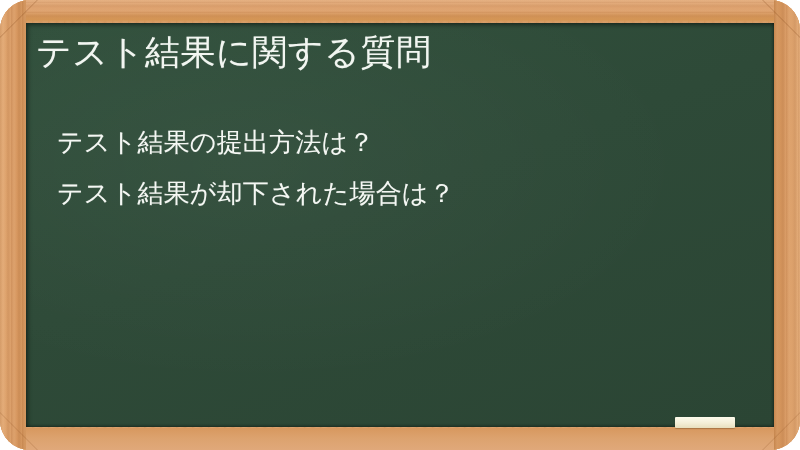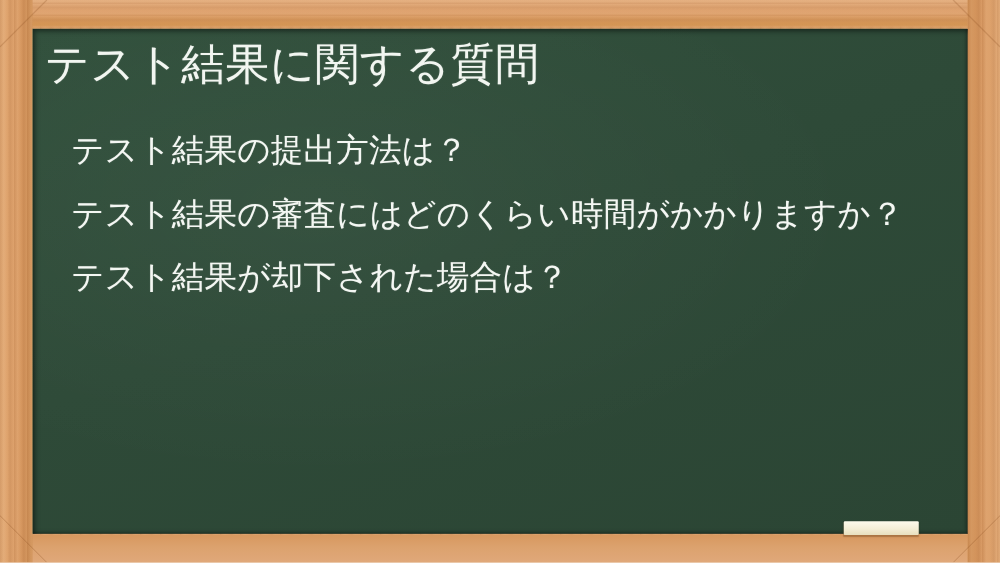--- a/index.html
+++ b/index.html
@@ -11,20 +11,21 @@
     font-family: "DejaVu Sans", "Liberation Sans", sans-serif;
   }
 
   
   #slide {
     position: relative;
     width: 800px;
     height: 450px;
     overflow: hidden;
     background: #d79a65;
+    border-radius: 30px;
   }
 
   
   .frame {
     position: absolute;
     inset: 0;
     background:
       
       repeating-linear-gradient(90deg,
         rgba(120, 60, 20, 0.10) 0px,
@@ -126,21 +127,21 @@
     color: #f2f6f1;
     font-size: 35px;
     line-height: 1.25;
     letter-spacing: 0.5px;
     white-space: nowrap;
     text-shadow: 0 0 1px rgba(255,255,255,0.35);
   }
   .bullets {
     position: absolute;
     left: 31px;
-    top: 81px;
+    top: 102px;
     right: 20px;
   }
   .bullet {
     color: #f4f7f3;
     font-size: 26px;
     line-height: 1.33;
     margin-bottom: 16px;
     letter-spacing: 0.2px;
     text-shadow: 0 0 1px rgba(255,255,255,0.25);
   }
@@ -174,21 +175,20 @@
     <div class="miter miter-br"></div>
   </div>
 
   <div class="board">
     <div class="board-inner">
 
       <div class="title">テスト結果に関する質問</div>
 
       <div class="bullets">
         <div class="bullet">テスト結果の提出方法は？</div>
-        <div class="bullet">テスト結果の審査にはどのくらい時間がかかりますか？</div>
         <div class="bullet">テスト結果が却下された場合は？</div>
       </div>
 
     </div>
   </div>
 
   <div class="chalk"></div>
 
 </div>
 

